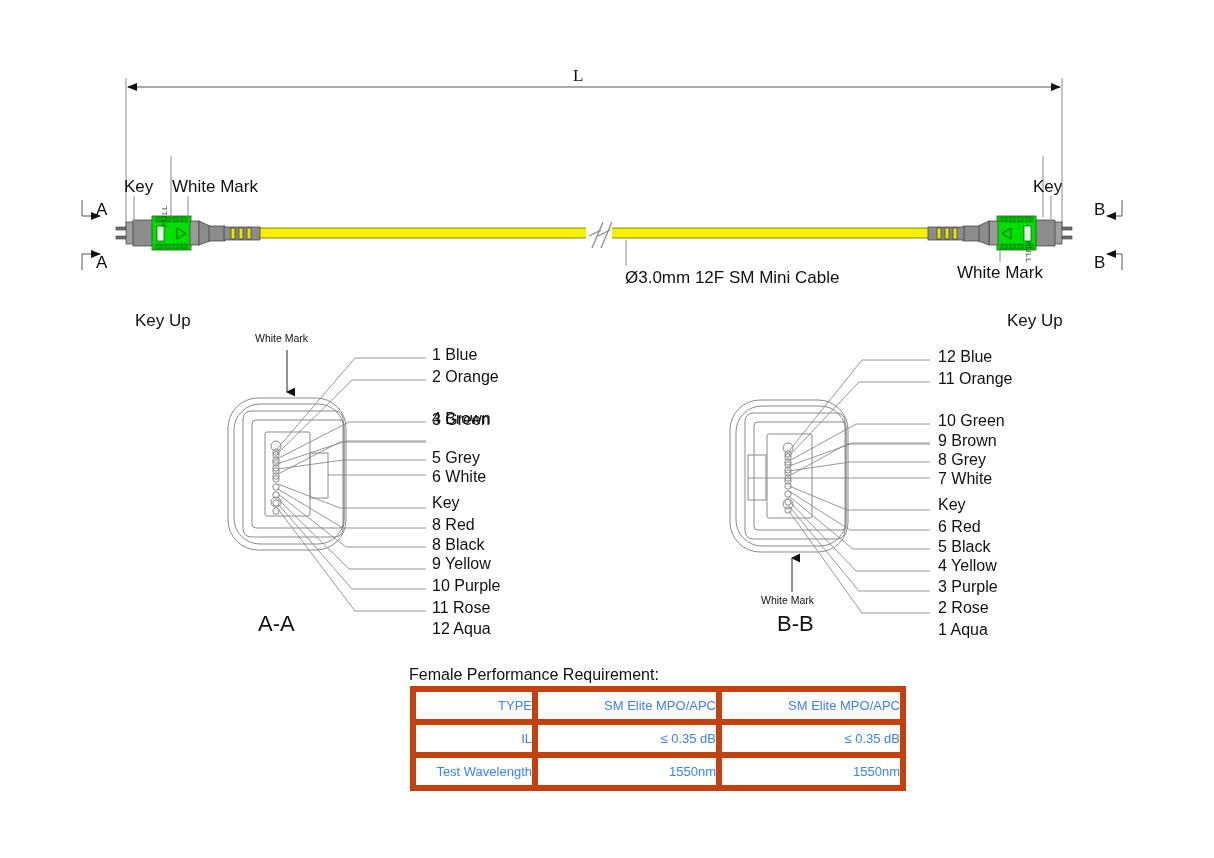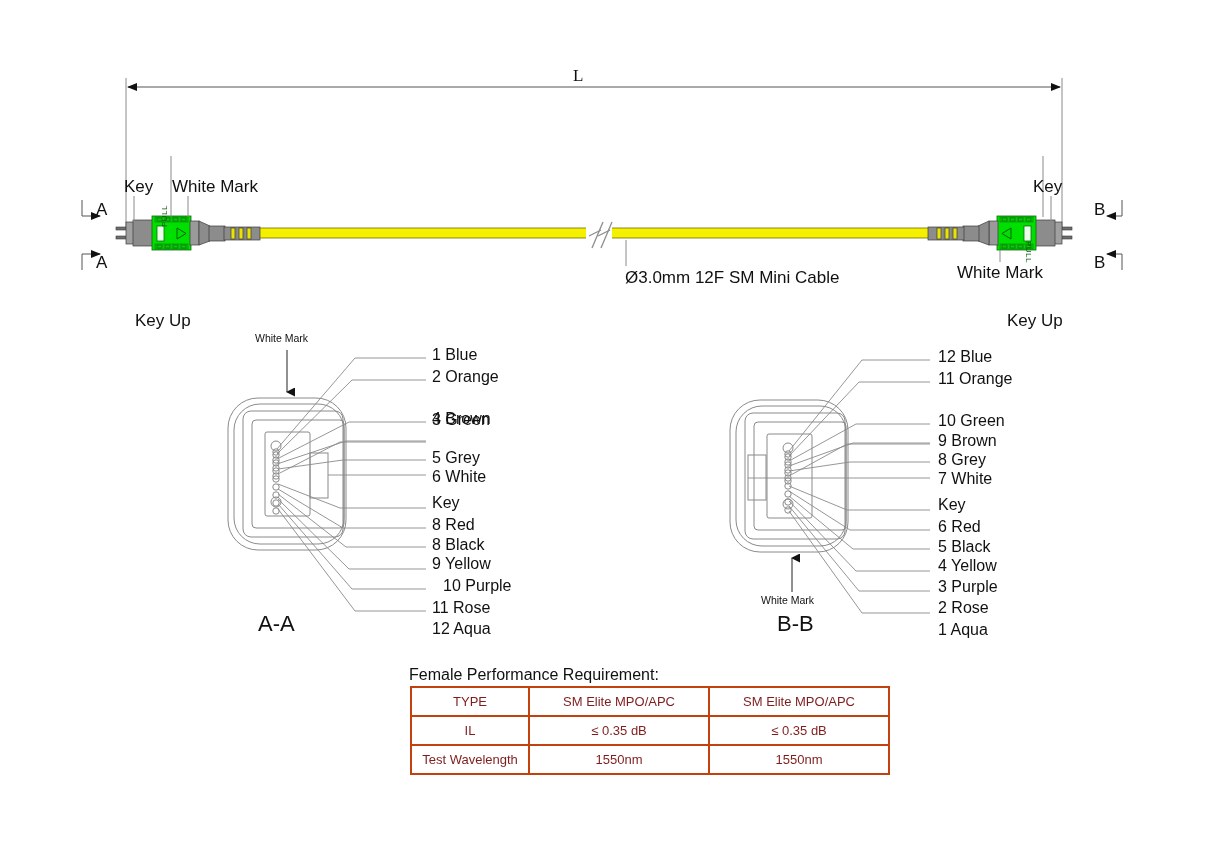--- a/index.html
+++ b/index.html
@@ -7,21 +7,21 @@
        font-family:"Liberation Sans","DejaVu Sans",sans-serif;color:#000;}
   .stage{position:absolute;left:0;top:0;width:1214px;height:858px;}
   svg.layer{position:absolute;left:0;top:0;width:1214px;height:858px;overflow:visible;}
   .txt{position:absolute;white-space:nowrap;color:#111;}
   .t-big{font-size:17px;}
   .t-small{font-size:16px;}
   .t-tiny{font-size:10.5px;}
   .t-huge{font-size:22px;}
   .t-serif{font-family:"Liberation Serif","DejaVu Serif",serif;font-size:17px;}
   .tbl{position:absolute;border-collapse:collapse;}
-  .tbl td{border:2px solid #c2410c;font-size:13px;text-align:center;color:#7f1d1d;
+  .tbl td{border:6px solid #c2410c;font-size:13px;text-align:right;color:#3b82f6;
           padding:0;height:27px;}
   .tbl td.c0{width:116px;}
   .tbl td.c1{width:178px;}
   .tbl td.c2{width:178px;}
 </style>
 </head>
 <body>
 
 <div class="stage">
 
@@ -276,21 +276,21 @@
   <div class="txt t-small" style="left:432px;top:346px;">1 Blue</div>
   <div class="txt t-small" style="left:432px;top:368px;">2 Orange</div>
   <div class="txt t-small" style="left:432px;top:411px;">3 Green</div>
   <div class="txt t-small" style="left:432px;top:410px;">4 Brown</div>
   <div class="txt t-small" style="left:432px;top:449px;text-align:right;">5 Grey</div>
   <div class="txt t-small" style="left:432px;top:468px;">6 White</div>
   <div class="txt t-small" style="left:432px;top:494px;">Key</div>
   <div class="txt t-small" style="left:432px;top:516px;">8 Red</div>
   <div class="txt t-small" style="left:432px;top:536px;">8 Black</div>
   <div class="txt t-small" style="left:432px;top:555px;">9 Yellow</div>
-  <div class="txt t-small" style="left:432px;top:577px;margin-left:11px;">10 Purple</div>
+  <div class="txt t-small" style="left:432px;top:577px;">10 Purple</div>
   <div class="txt t-small" style="left:432px;top:599px;">11 Rose</div>
   <div class="txt t-small" style="left:432px;top:620px;">12 Aqua</div>
 
   <div class="txt t-huge" style="left:258px;top:611px;">A-A</div>
 
   <div class="txt t-big" style="left:1007px;top:311px;">Key Up</div>
   <div class="txt t-tiny" style="left:761px;top:594px;">White Mark</div>
 
   <div class="txt t-small" style="left:938px;top:348px;">12 Blue</div>
   <div class="txt t-small" style="left:938px;top:370px;">11 Orange</div>

